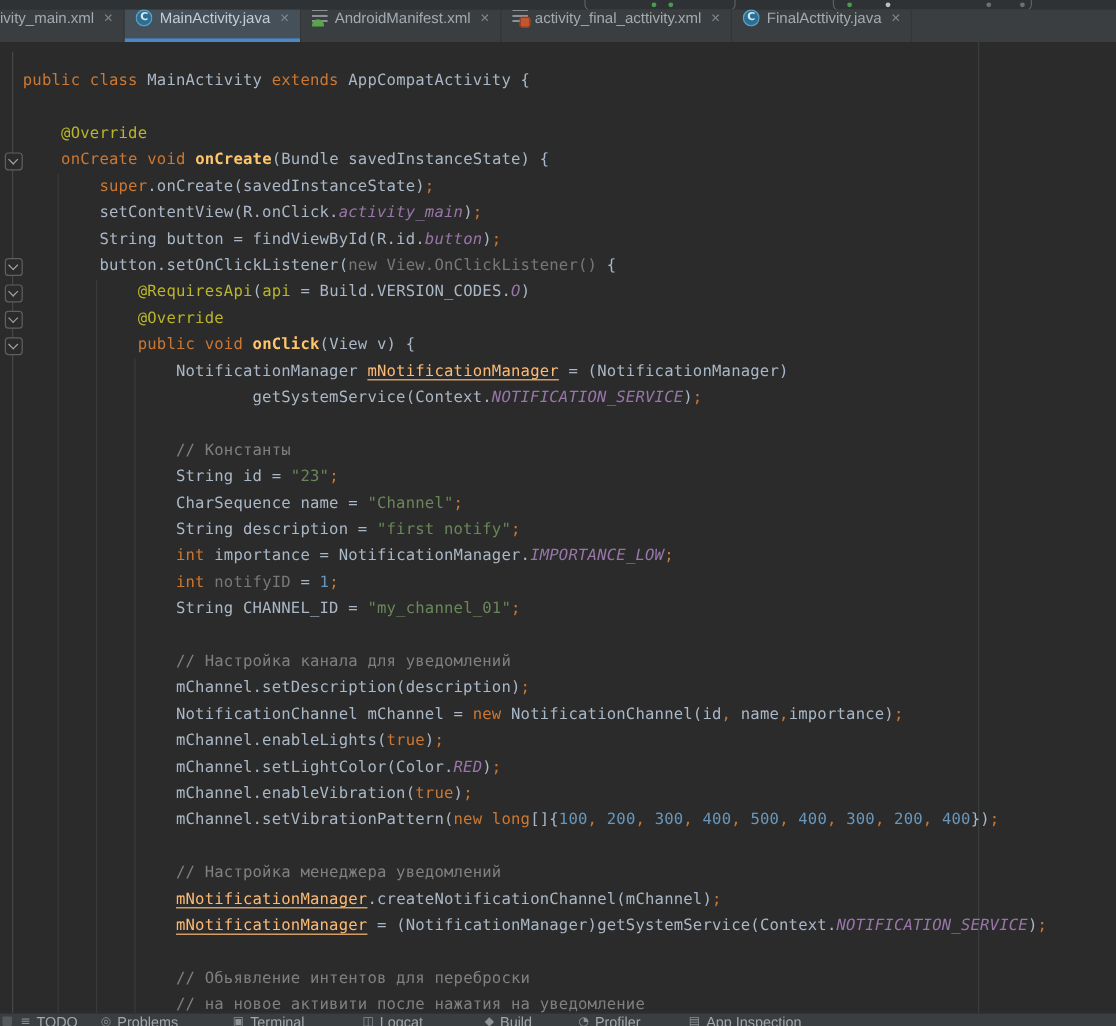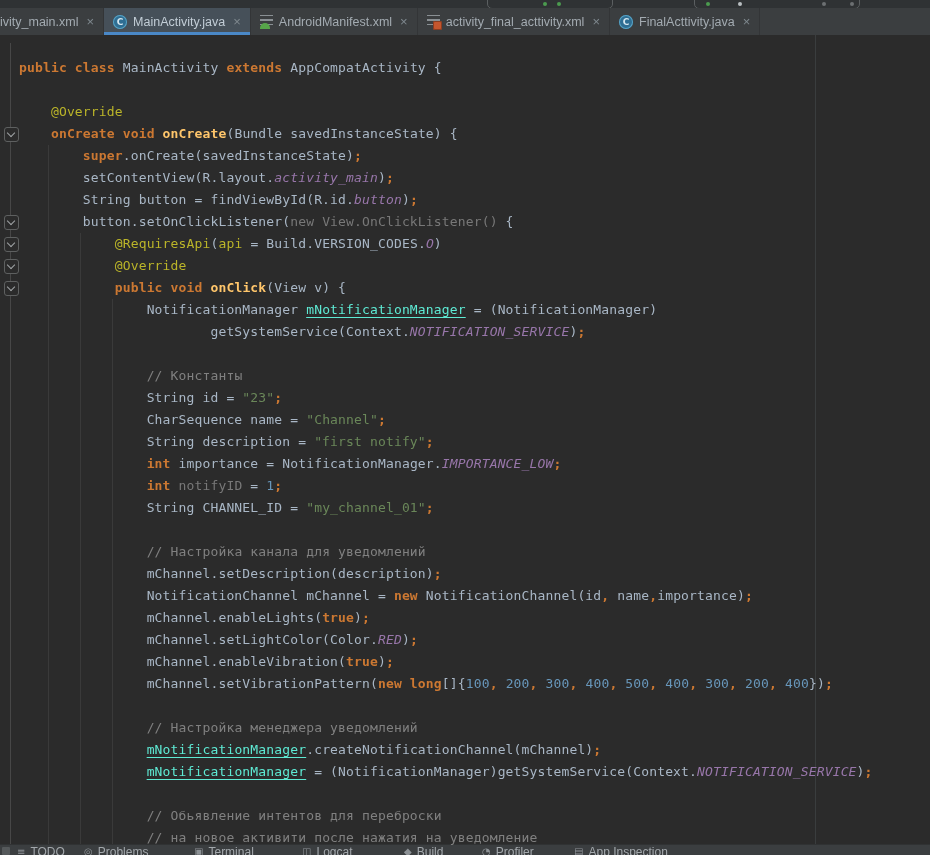--- a/index.html
+++ b/index.html
@@ -4,21 +4,21 @@
 <style>
   html,body{margin:0;padding:0;}
   body{width:930px;height:855px;overflow:hidden;position:relative;background:#2b2b2b;
        font-family:"Liberation Sans", sans-serif;}
   
   #toolbar-strip{position:absolute;left:0;top:0;width:930px;height:8px;background:#2f3234;overflow:hidden;}
   .tb-widget{position:absolute;top:-10px;height:17px;border:1px solid #5b5f61;border-radius:5px;}
   .tb-dot{position:absolute;width:4px;height:4px;border-radius:50%;top:2px;}
   
   #tab-bar{position:absolute;left:0;top:8px;width:930px;height:27px;background:#3b3e40;display:flex;align-items:stretch;}
-  .tab{display:flex;align-items:center;gap:6px;padding:0 9px;position:relative;
+  .tab{display:flex;gap:6px;padding:0 9px;position:relative;
        border-right:1px solid #333537;font-size:12.5px;color:#a3abb1;white-space:nowrap;cursor:default;}
   .tab.active{background:#465059;color:#c2cdd6;}
   .tab.active::after{content:"";position:absolute;left:0;right:0;bottom:0;height:3px;background:#4a88c7;}
   .tab .close{color:#7f898f;font-size:13px;line-height:13px;margin-left:2px;}
   .icon-java{width:14px;height:14px;border-radius:50%;background:#2f6e93;box-shadow:inset 0 0 0 1px #58a3c4;
              color:#d5e7f0;font:700 9px/14px "DejaVu Sans", sans-serif;text-align:center;flex:0 0 auto;}
   .icon-file{width:13px;height:13px;position:relative;flex:0 0 auto;
              background:repeating-linear-gradient(to bottom,#8a9094 0 1.5px,transparent 1.5px 4.5px);}
   .icon-layout.icon-file::after{content:"";position:absolute;right:-2px;bottom:-2px;width:9px;height:9px;
              background:#c4562e;border-radius:2px;box-shadow:inset 0 0 0 1px #8a3c20;}
@@ -30,29 +30,29 @@
   .indent-guide{position:absolute;width:1px;background:#3a3a3a;}
   #margin-guide{position:absolute;left:815px;top:0;bottom:0;width:1px;background:#3a3d3e;}
   .fold{position:absolute;left:4px;width:13px;height:13px;border:1px solid #5e6060;border-radius:3px;
         background:#2b2b2b;z-index:3;}
   .fold .chev{position:absolute;left:3px;top:2px;width:5px;height:5px;
         border-left:1.6px solid #a0a4a6;border-bottom:1.6px solid #a0a4a6;transform:rotate(-45deg);}
   #code{position:absolute;left:19px;top:22px;right:0;font-family:"DejaVu Sans Mono", monospace;
         font-size:13px;letter-spacing:.15px;z-index:2;}
   .line{height:22px;line-height:22px;white-space:pre;}
   .tk-w{color:#a9b7c6}
-  .tk-k{color:#cc7832;font-weight:700}
+  .tk-k{color:#cc7832;font-weight:400}
   .tk-a{color:#bbb529}
   .tk-s{color:#6a8759}
   .tk-n{color:#6897bb}
   .tk-c{color:#808080}
   .tk-i{color:#9876aa;font-style:italic}
   .tk-g{color:#787878}
   .tk-m{color:#ffc66b;font-weight:600}
-  .tk-u{color:#5eead4;text-decoration:underline;text-underline-offset:3px;}
+  .tk-u{color:#fdba74;text-decoration:underline;text-underline-offset:3px;}
   
   #status-bar{position:absolute;left:0;bottom:0;width:930px;height:10px;background:#3b3e40;
               border-top:1px solid #303233;overflow:hidden;}
   .sb-item{position:absolute;top:1px;display:flex;align-items:flex-start;gap:5px;}
   .sb-icon{font-family:"DejaVu Sans", sans-serif;font-size:10px;line-height:12px;color:#8d9296;}
   .sb-label{font-size:12px;line-height:13px;color:#a3a8ac;}
   #tool-stripe-stub{position:absolute;left:2px;top:2px;width:8px;height:8px;background:#55595b;border-radius:1px;}
 </style>
 </head>
 <body>
@@ -97,21 +97,21 @@
 
 <div id="editor">
   <div id="fold-line"></div>
   <div id="margin-guide"></div>
   <div id="code">
       <div class="line"><span class="tk-k">public class </span><span class="tk-w">MainActivity </span><span class="tk-k">extends </span><span class="tk-w">AppCompatActivity {</span></div>
       <div class="line"></div>
       <div class="line"><span class="tk-w">    </span><span class="tk-a">@Override</span></div>
       <div class="line"><span class="tk-w">    </span><span class="tk-k">onCreate void </span><span class="tk-m">onCreate</span><span class="tk-w">(Bundle savedInstanceState) {</span></div>
       <div class="line"><span class="tk-w">        </span><span class="tk-k">super</span><span class="tk-w">.onCreate(savedInstanceState)</span><span class="tk-k">;</span></div>
-      <div class="line"><span class="tk-w">        setContentView(R.layout.</span><span class="tk-i">activity_main</span><span class="tk-w">)</span><span class="tk-k">;</span></div>
+      <div class="line"><span class="tk-w">        setContentView(R.onClick.</span><span class="tk-i">activity_main</span><span class="tk-w">)</span><span class="tk-k">;</span></div>
       <div class="line"><span class="tk-w">        String button = findViewById(R.id.</span><span class="tk-i">button</span><span class="tk-w">)</span><span class="tk-k">;</span></div>
       <div class="line"><span class="tk-w">        button.setOnClickListener(</span><span class="tk-g">new View.OnClickListener()</span><span class="tk-w"> {</span></div>
       <div class="line"><span class="tk-w">            </span><span class="tk-a">@RequiresApi</span><span class="tk-w">(</span><span class="tk-a">api </span><span class="tk-w">= Build.VERSION_CODES.</span><span class="tk-i">O</span><span class="tk-w">)</span></div>
       <div class="line"><span class="tk-w">            </span><span class="tk-a">@Override</span></div>
       <div class="line"><span class="tk-w">            </span><span class="tk-k">public void </span><span class="tk-m">onClick</span><span class="tk-w">(View v) {</span></div>
       <div class="line"><span class="tk-w">                NotificationManager </span><span class="tk-u">mNotificationManager</span><span class="tk-w"> = (NotificationManager)</span></div>
       <div class="line"><span class="tk-w">                        getSystemService(Context.</span><span class="tk-i">NOTIFICATION_SERVICE</span><span class="tk-w">)</span><span class="tk-k">;</span></div>
       <div class="line"></div>
       <div class="line"><span class="tk-w">                </span><span class="tk-c">// Константы</span></div>
       <div class="line"><span class="tk-w">                String id = </span><span class="tk-s">"23"</span><span class="tk-k">;</span></div>

